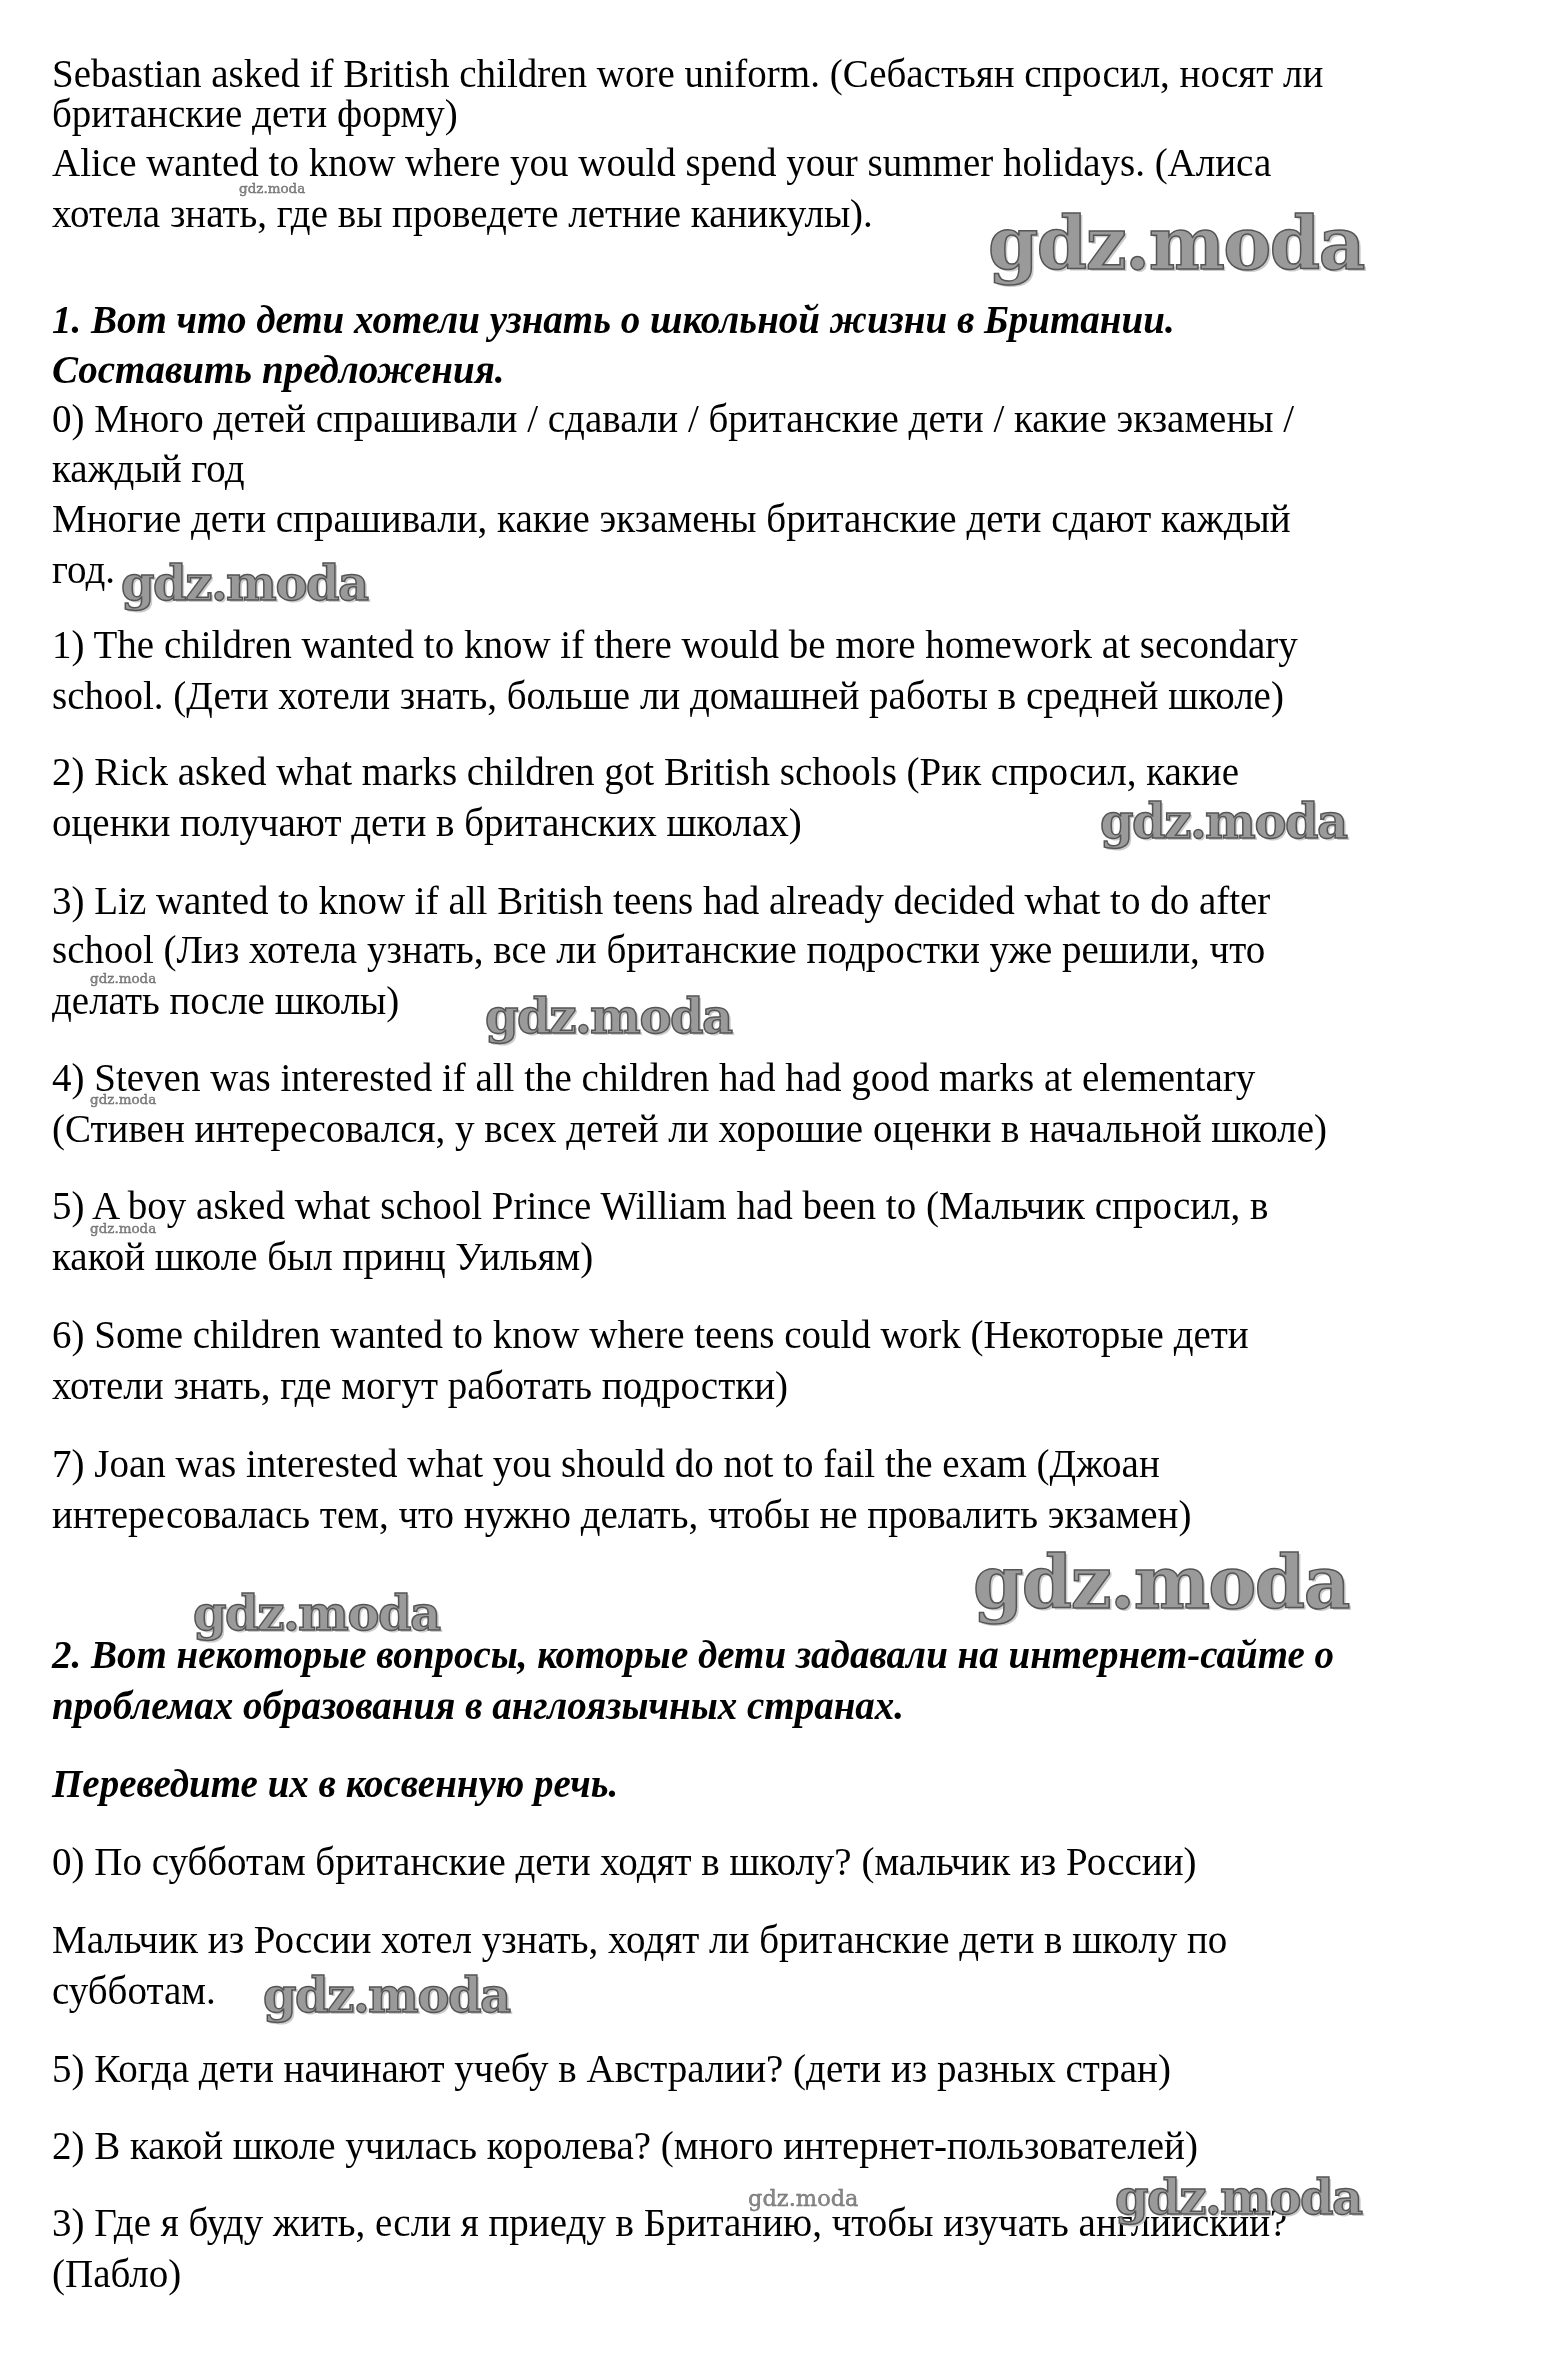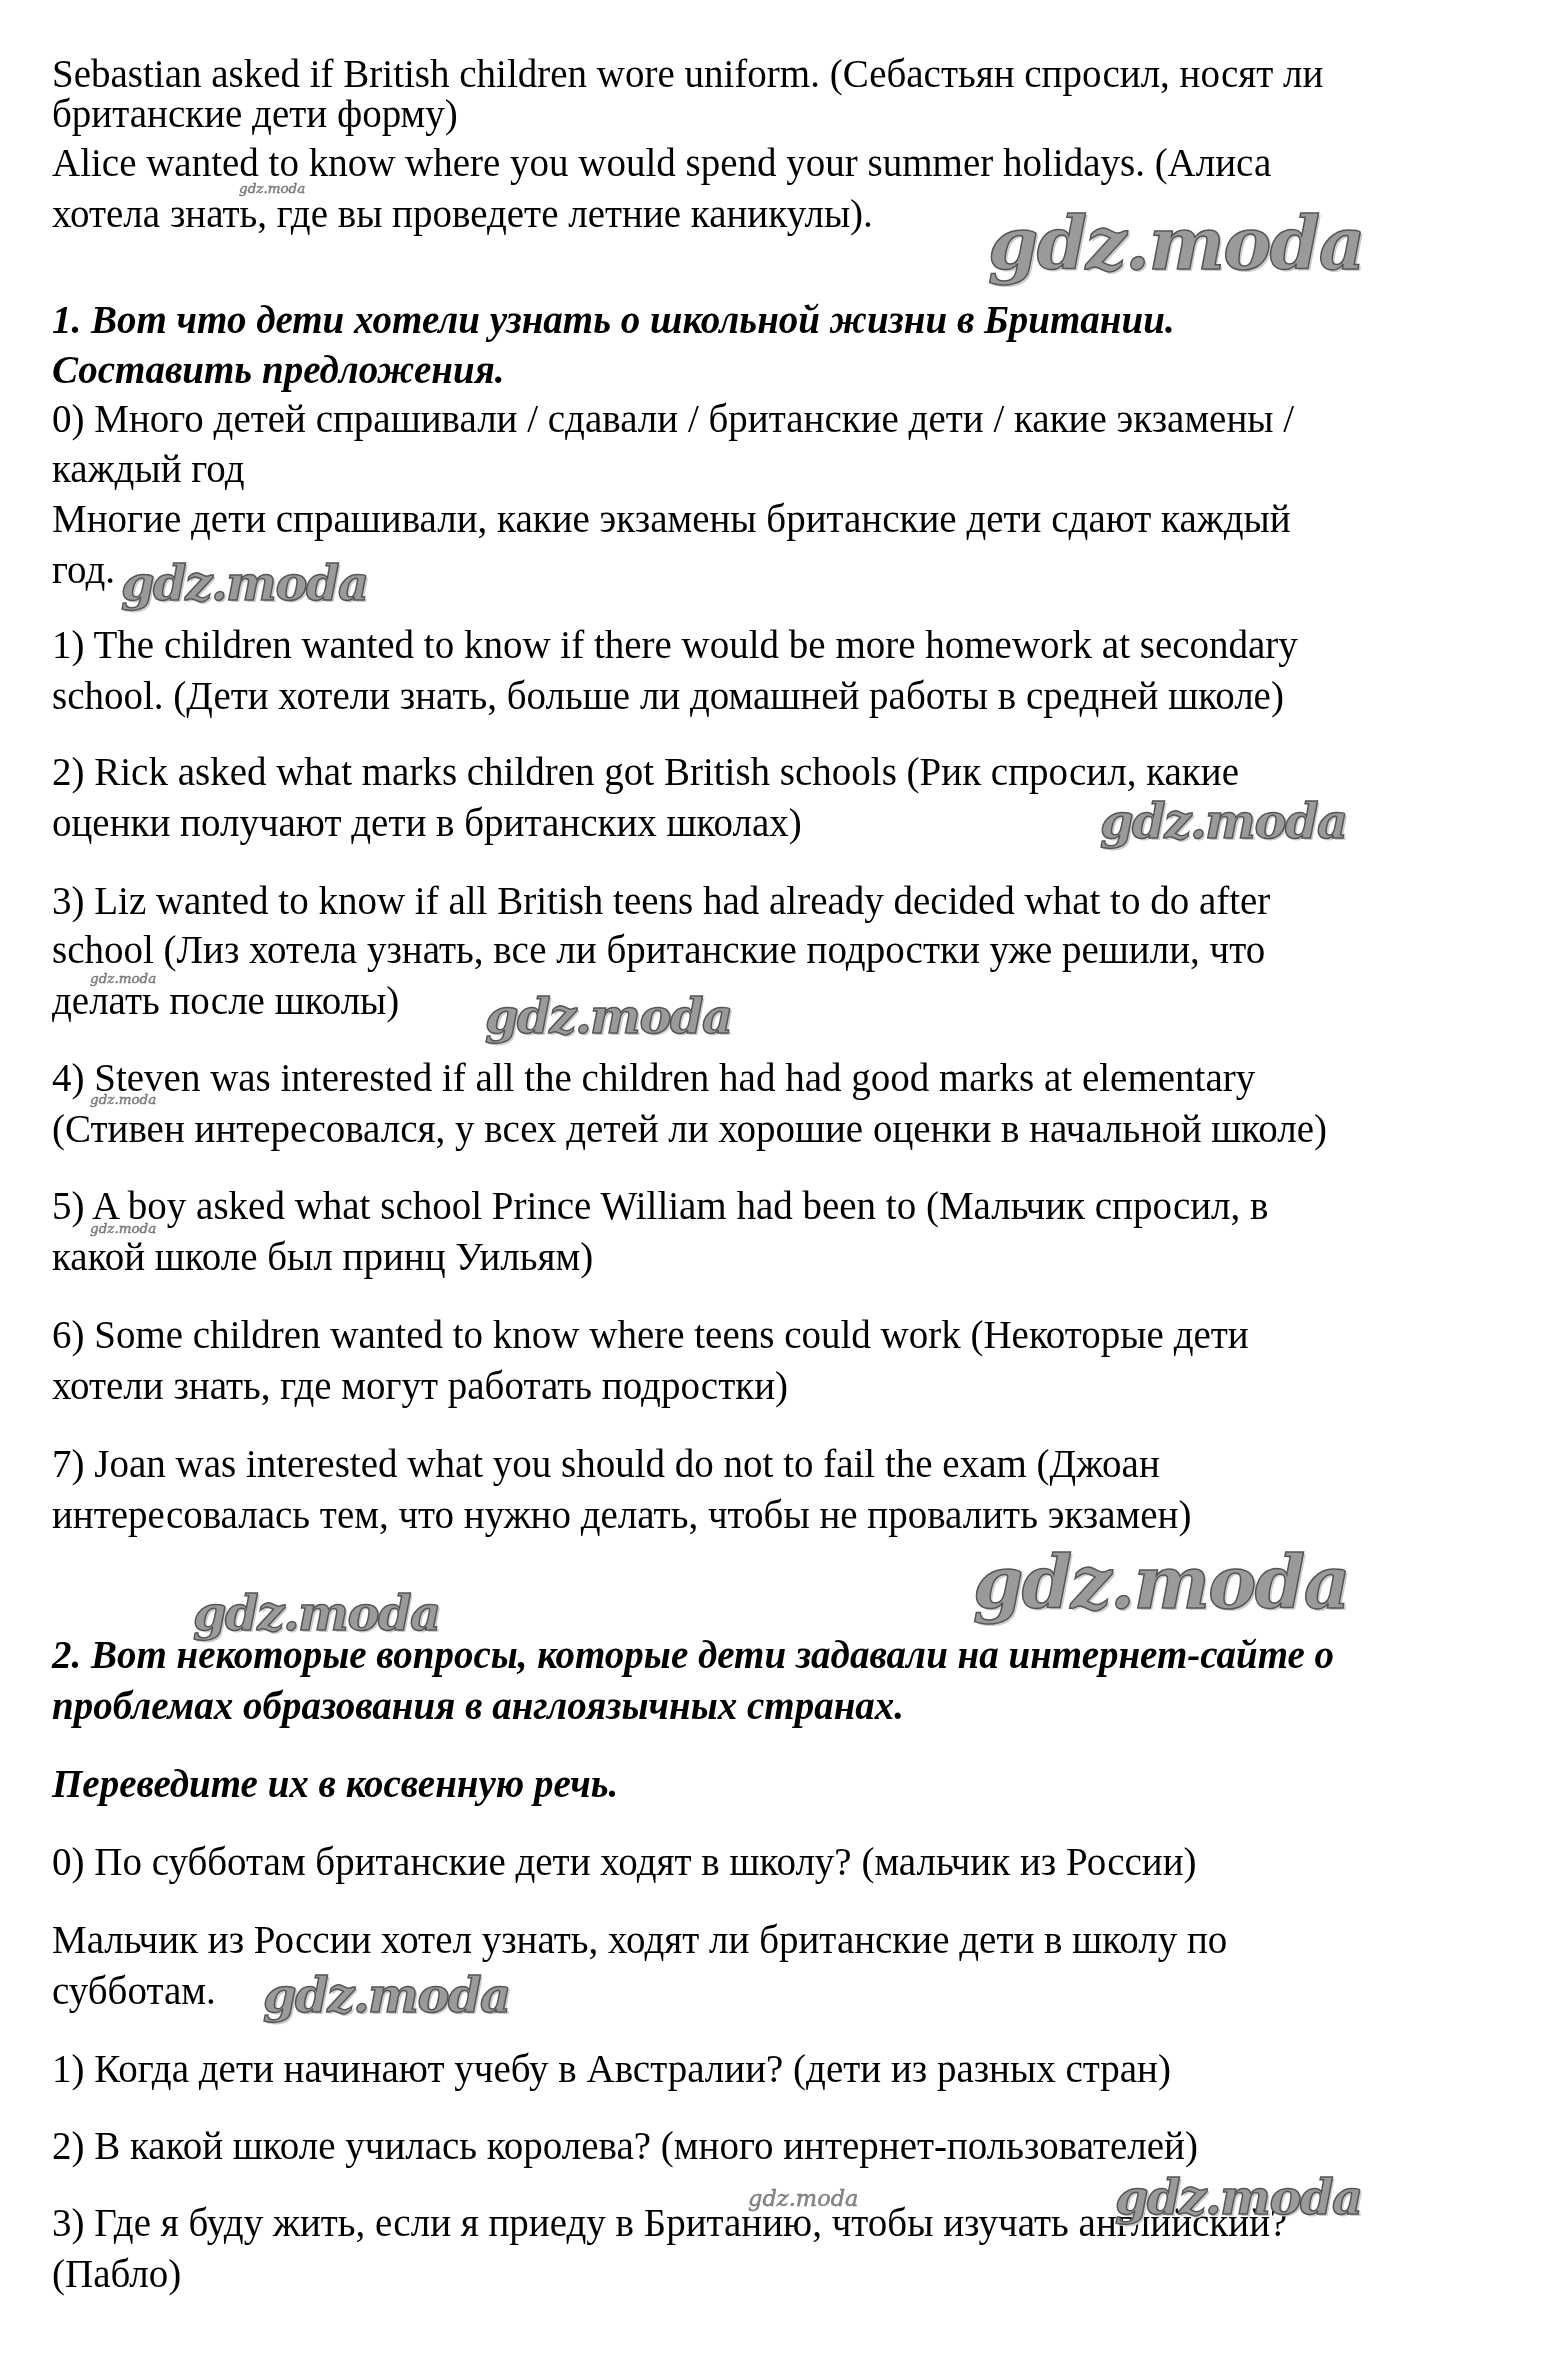--- a/index.html
+++ b/index.html
@@ -2,21 +2,21 @@
 <html style="font-size:12px"><head>
 <meta charset="utf-8">
 <style>
   html, body { margin: 0; padding: 0; background: #ffffff; }
   body { width: 1563px; height: 2366px; position: relative; overflow: hidden;
          font-family: "Liberation Serif", "DejaVu Serif", serif; color: #000; }
   .line { position: absolute; left: 52px; font-size: 39px; line-height: 48px; white-space: nowrap; }
   .bold { font-weight: bold; font-style: italic; }
   .wm { position: absolute; font-family: "DejaVu Serif", "Liberation Serif", serif; font-weight: bold;
         color: #9a9a9a; -webkit-text-stroke: 1.5px #555; letter-spacing: -1.5px;
-        text-shadow: 2.2px 2.2px 0 #ccc; white-space: nowrap; font-style: italic; }
+        text-shadow: 2.2px 2.2px 0 #ccc; white-space: nowrap; }
   .wm.big { font-size: 72px; }
   .wm.mid { font-size: 48px; }
   .wm.small { font-size: 13.5px; -webkit-text-stroke: 0.4px #666; letter-spacing: 0; text-shadow: none; color: #888; font-weight: normal; }
 </style>
 </head>
 <body>
 
 <div class="line" style="top:50px">Sebastian asked if British children wore uniform. (Себастьян спросил, носят ли</div>
 <div class="line" style="top:90px">британские дети форму)</div>
 <div class="line" style="top:139px">Alice wanted to know where you would spend your summer holidays. (Алиса</div>
@@ -51,21 +51,21 @@
 <div class="line" style="top:1440px">7) Joan was interested what you should do not to fail the exam (Джоан</div>
 <div class="line" style="top:1491px">интересовалась тем, что нужно делать, чтобы не провалить экзамен)</div>
 
 <div class="line bold" style="top:1631px">2. Вот некоторые вопросы, которые дети задавали на интернет-сайте о</div>
 <div class="line bold" style="top:1682px">проблемах образования в англоязычных странах.</div>
 <div class="line bold" style="top:1760px">Переведите их в косвенную речь.</div>
 <div class="line" style="top:1838px">0) По субботам британские дети ходят в школу? (мальчик из России)</div>
 <div class="line" style="top:1916px">Мальчик из России хотел узнать, ходят ли британские дети в школу по</div>
 <div class="line" style="top:1967px">субботам.</div>
 
-<div class="line" style="top:2045px">1) Когда дети начинают учебу в Австралии? (дети из разных стран)</div>
+<div class="line" style="top:2045px">5) Когда дети начинают учебу в Австралии? (дети из разных стран)</div>
 <div class="line" style="top:2122px">2) В какой школе училась королева? (много интернет-пользователей)</div>
 <div class="line" style="top:2199px">3) Где я буду жить, если я приеду в Британию, чтобы изучать английский?</div>
 <div class="line" style="top:2250px">(Пабло)</div>
 
 <div class="wm big" style="left:988px; top:201px">gdz.moda</div>
 <div class="wm small" style="left:239px; top:180px">gdz.moda</div>
 <div class="wm mid" style="left:121px; top:555px">gdz.moda</div>
 <div class="wm mid" style="left:1100px; top:793px">gdz.moda</div>
 <div class="wm mid" style="left:485px; top:988px">gdz.moda</div>
 <div class="wm small" style="left:90px; top:970px">gdz.moda</div>

